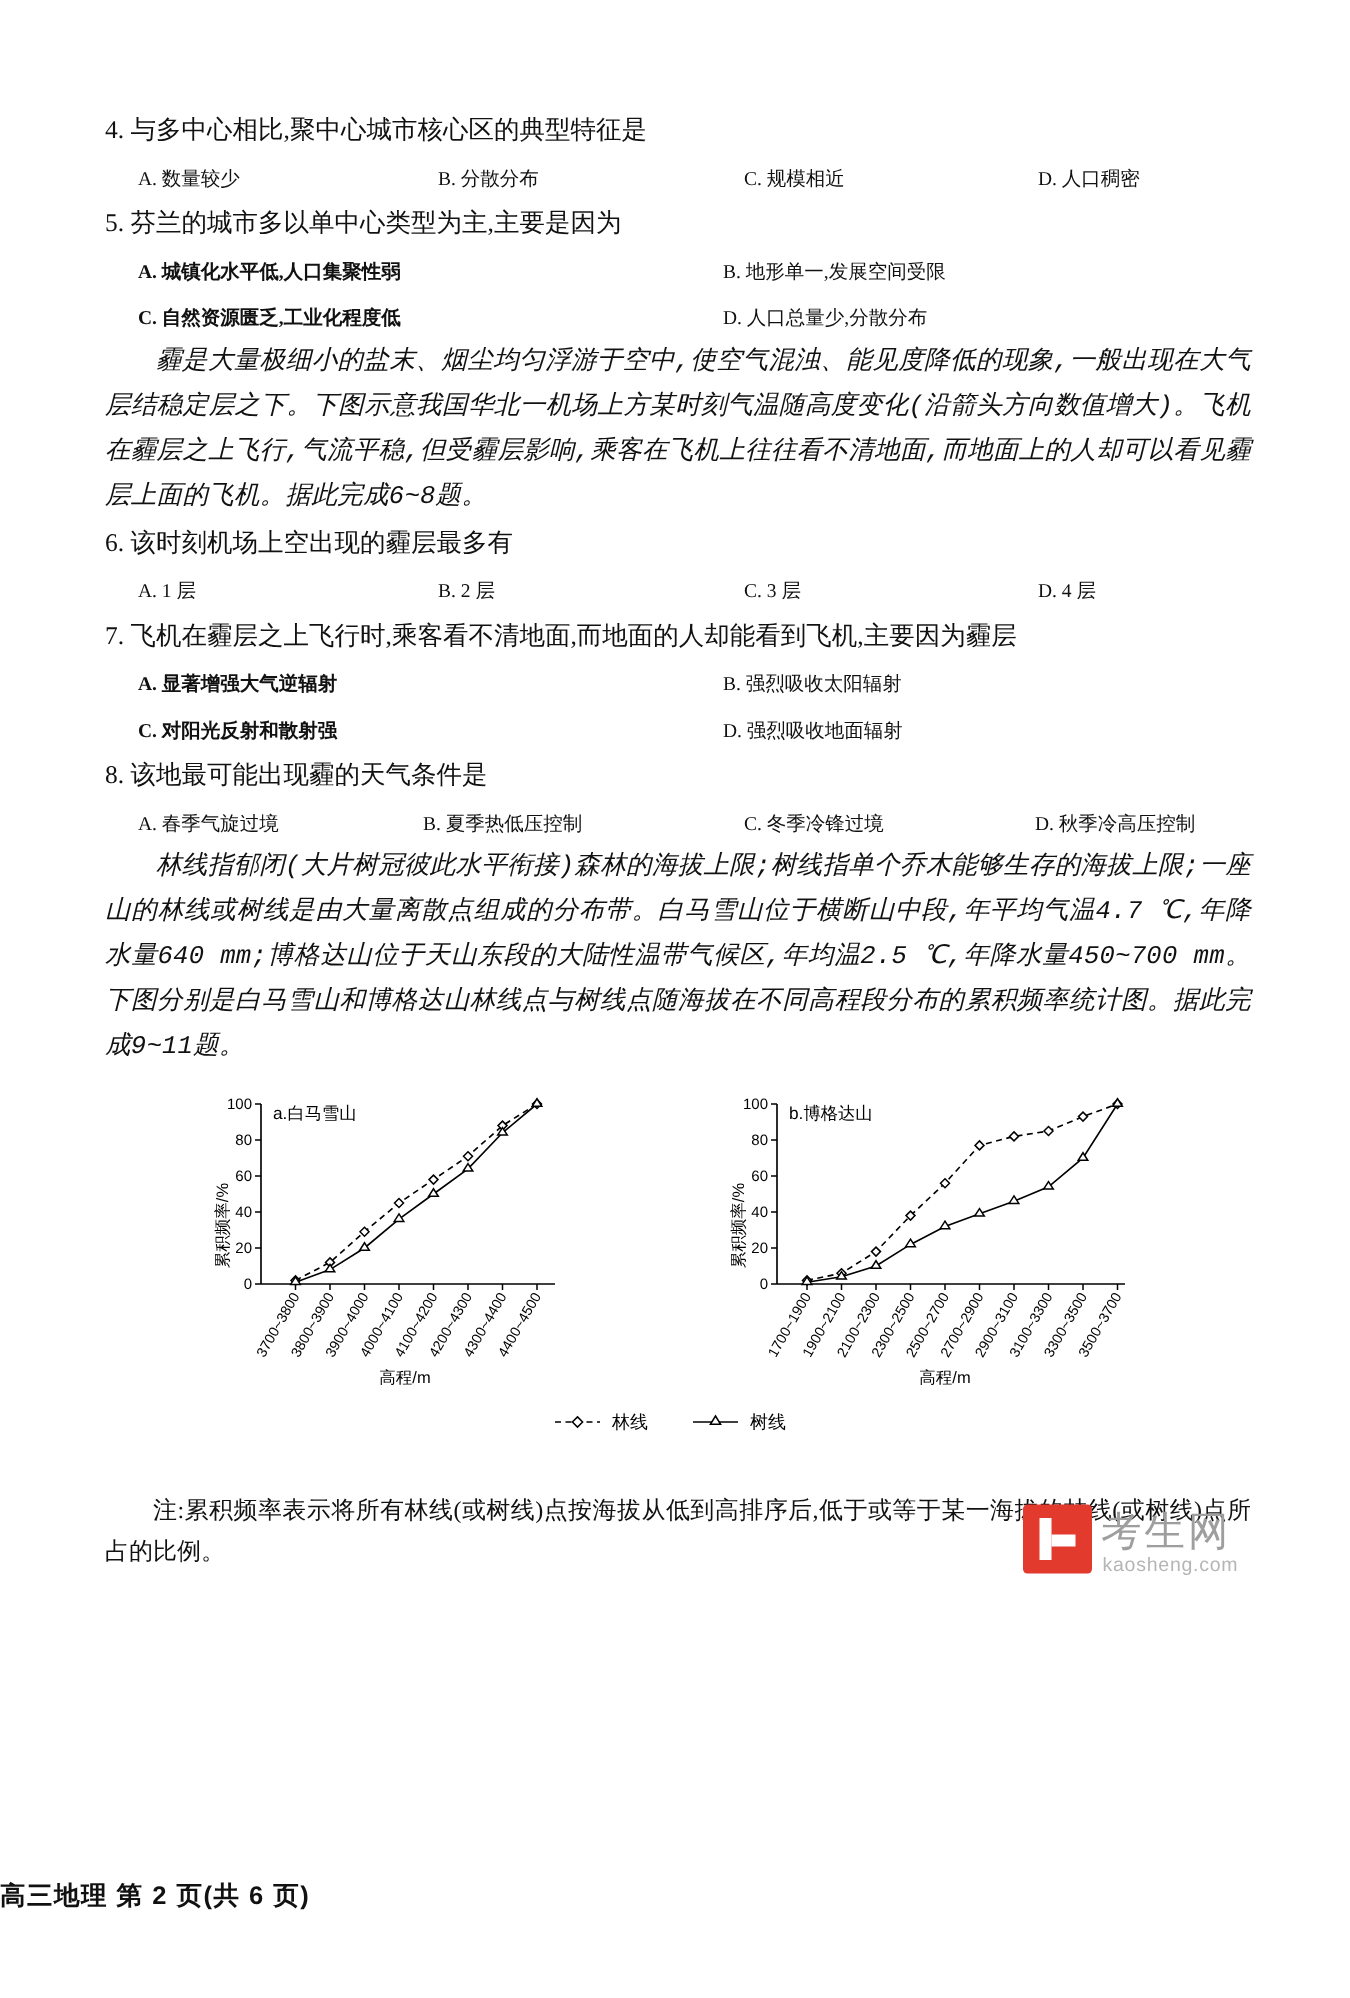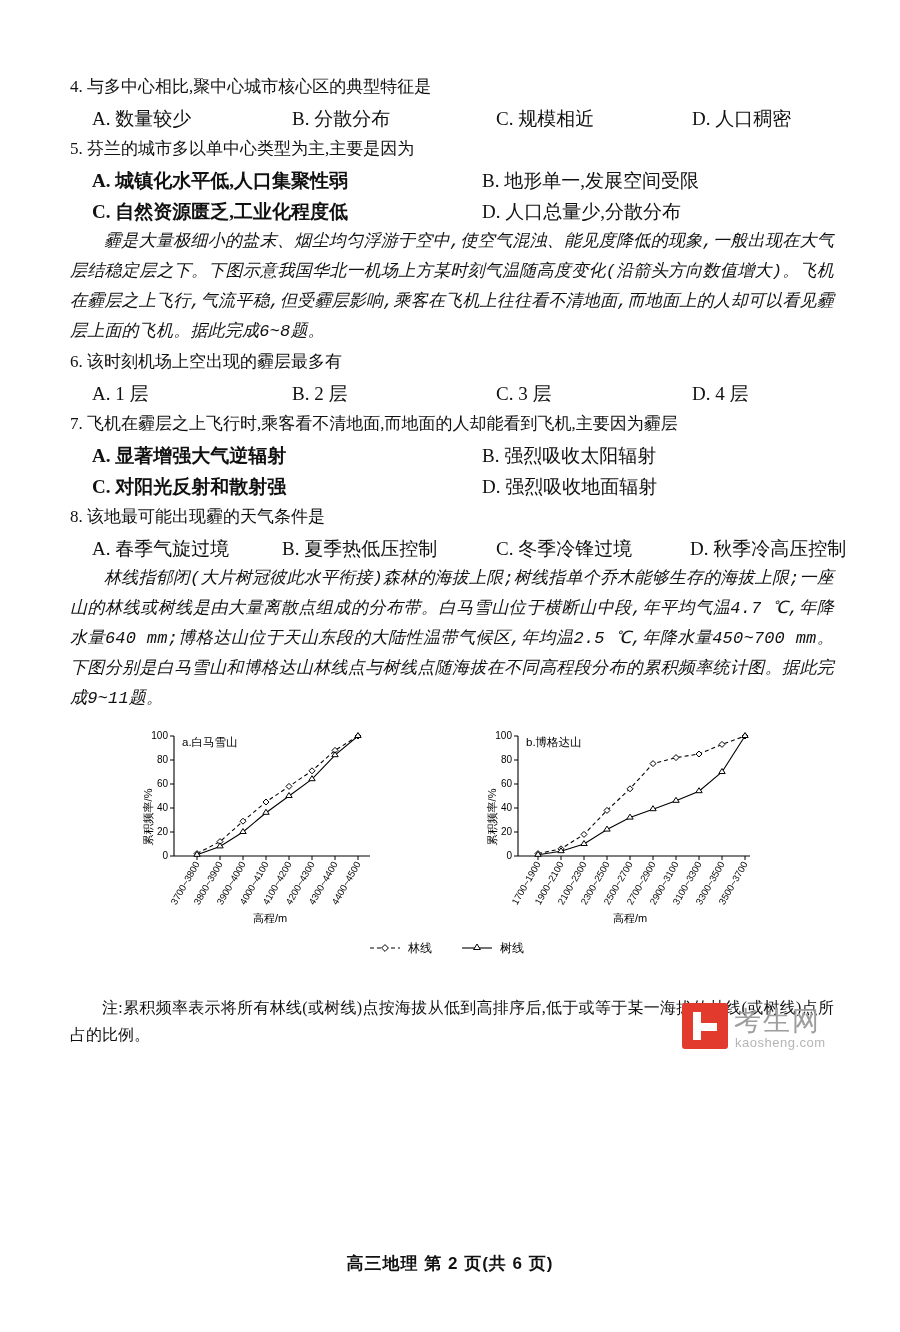--- a/index.html
+++ b/index.html
@@ -29,21 +29,21 @@
   }
   .q {
     font-size: 17px;
     line-height: 30px;
     margin: 0 0 1px 0;
     white-space: nowrap;
   }
   .opts {
     position: relative;
     height: 31px;
-    font-size: 19px;
+    font-size: 13px;
     line-height: 31px;
   }
   .opt {
     position: absolute;
     white-space: nowrap;
   }
   .opts4 .o0 { left: 22px; }
   .opts4 .o1 { left: 222px; }
   .opts4 .o2 { left: 426px; }
   .opts4 .o3 { left: 622px; }
@@ -75,21 +75,21 @@
     line-height: 27px;
     text-indent: 32px;
     text-align: justify;
     margin-top: 4px;
   }
   .footer {
     position: absolute;
     left: 0;
     top: 1252px;
     width: 900px;
-    text-align: center;
+    text-align: left;
     font-size: 17px;
     font-weight: bold;
     font-family: "Liberation Sans", sans-serif;
     letter-spacing: 1px;
   }
   .watermark {
     position: absolute;
     right: 18px;
     bottom: 12px;
     width: 200px;

